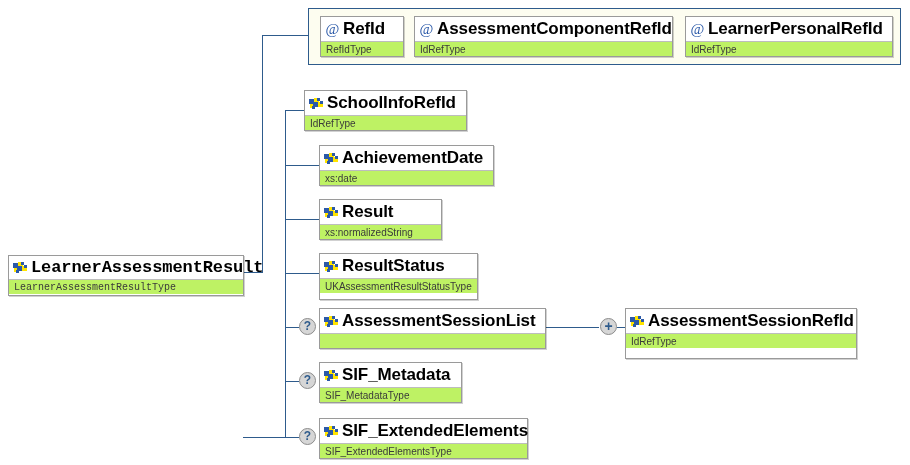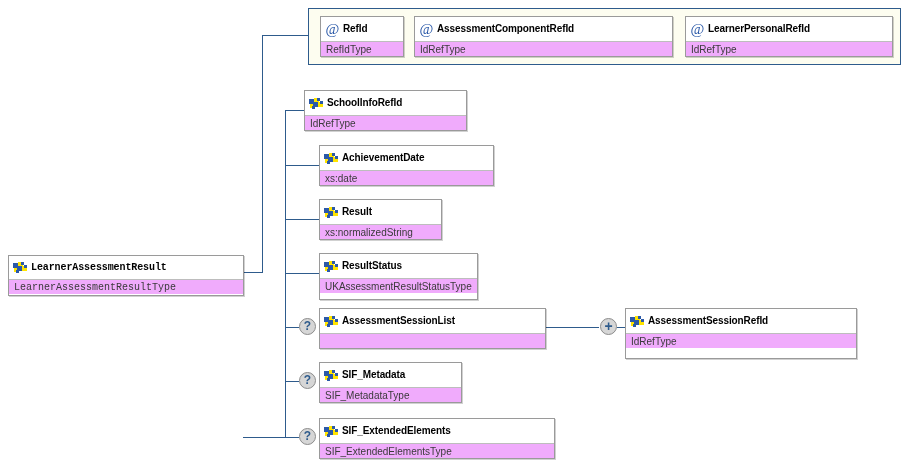--- a/index.html
+++ b/index.html
@@ -48,30 +48,30 @@
   .node .title-row {
     display: flex;
     align-items: center;
     height: 24px;
     background: #ffffff;
     padding-left: 4px;
     box-sizing: border-box;
     white-space: nowrap;
   }
   .node .title {
-    font-size: 10px;
+    font-size: 17px;
     font-weight: bold;
     color: #000000;
     letter-spacing: -0.1px;
     line-height: 24px;
     padding-left: 3px;
   }
   .node .type-row {
     height: 15px;
-    background: #f0abfc;
+    background: #bef264;
     border-top: 1px solid #bdbdbd;
     box-sizing: border-box;
     white-space: nowrap;
     overflow: hidden;
   }
   .node .type {
     font-size: 10px;
     color: #3a3a3a;
     line-height: 15px;
     padding-left: 5px;
@@ -342,21 +342,21 @@
           <i class="b5"></i>
       </span>
       <span class="title">SIF_Metadata</span>
     </div>
     <div class="type-row">
       <span class="type">SIF_MetadataType</span>
     </div>
   </div>
 
   <div class="marker" style="left:299px; top:428px;">?</div>
-  <div class="node" style="left:319px; top:418px; width:236px; height:41px;">
+  <div class="node" style="left:319px; top:418px; width:209px; height:41px;">
     <div class="title-row">
       <span class="icon-elem">
         <i class="y1"></i>
           <i class="y2"></i>
           <i class="y3"></i>
         <i class="b1"></i>
           <i class="b2"></i>
           <i class="b3"></i>
           <i class="b4"></i>
           <i class="b5"></i>

